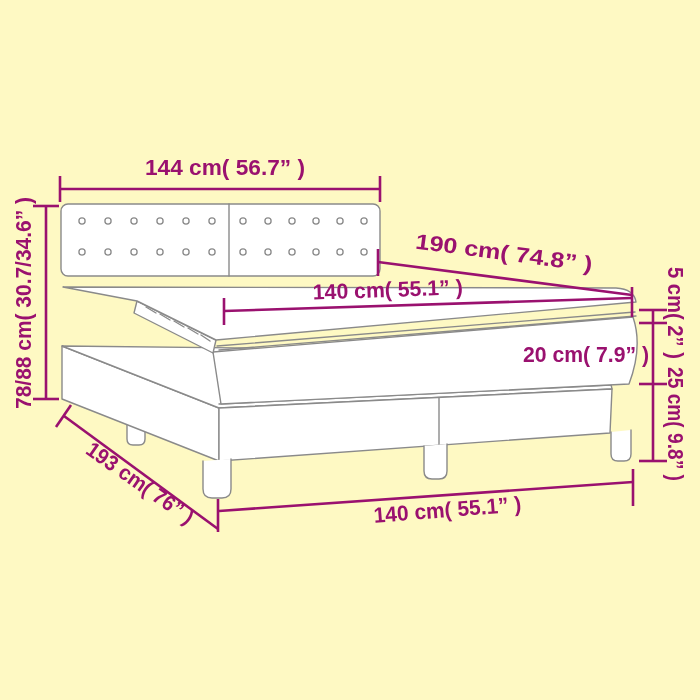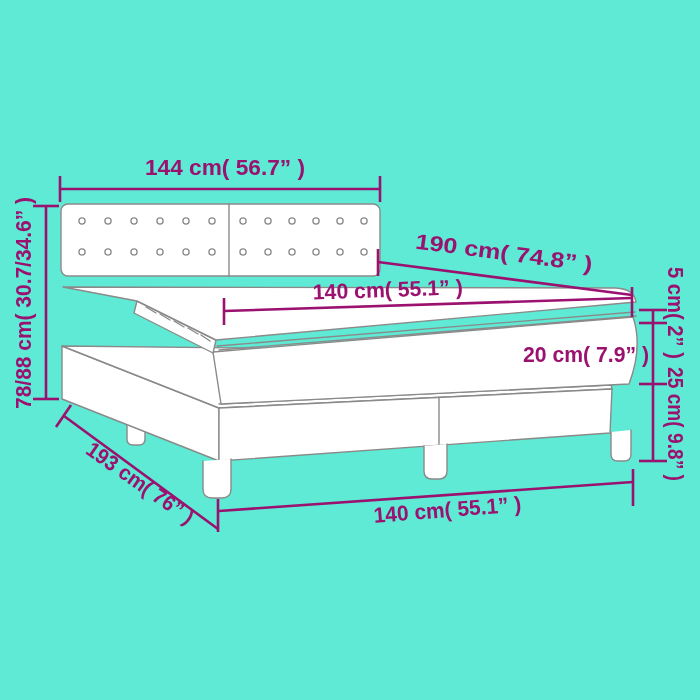--- a/index.html
+++ b/index.html
@@ -1,16 +1,16 @@
 <!DOCTYPE html>
 <html><head>
 <meta charset="utf-8">
 <style>
   html,body{margin:0;padding:0;background:#ffffff;}
-  .stage{position:relative;width:700px;height:700px;background:#5eead4;overflow:hidden;}
+  .stage{position:relative;width:700px;height:700px;background:#fef9c3;overflow:hidden;}
   svg{display:block;}
   .dim-label{
     font-family:"Liberation Sans", sans-serif;
     font-weight:700;
     font-size:21.5px;
   }
 </style>
 </head>
 <body>
 

